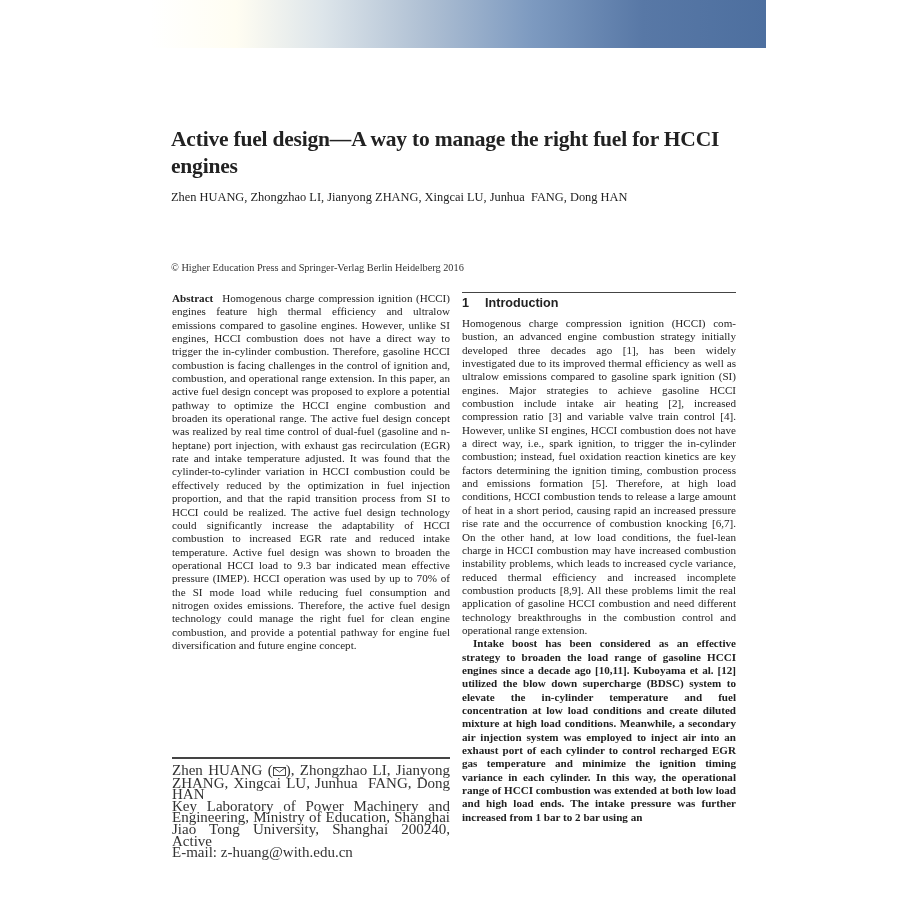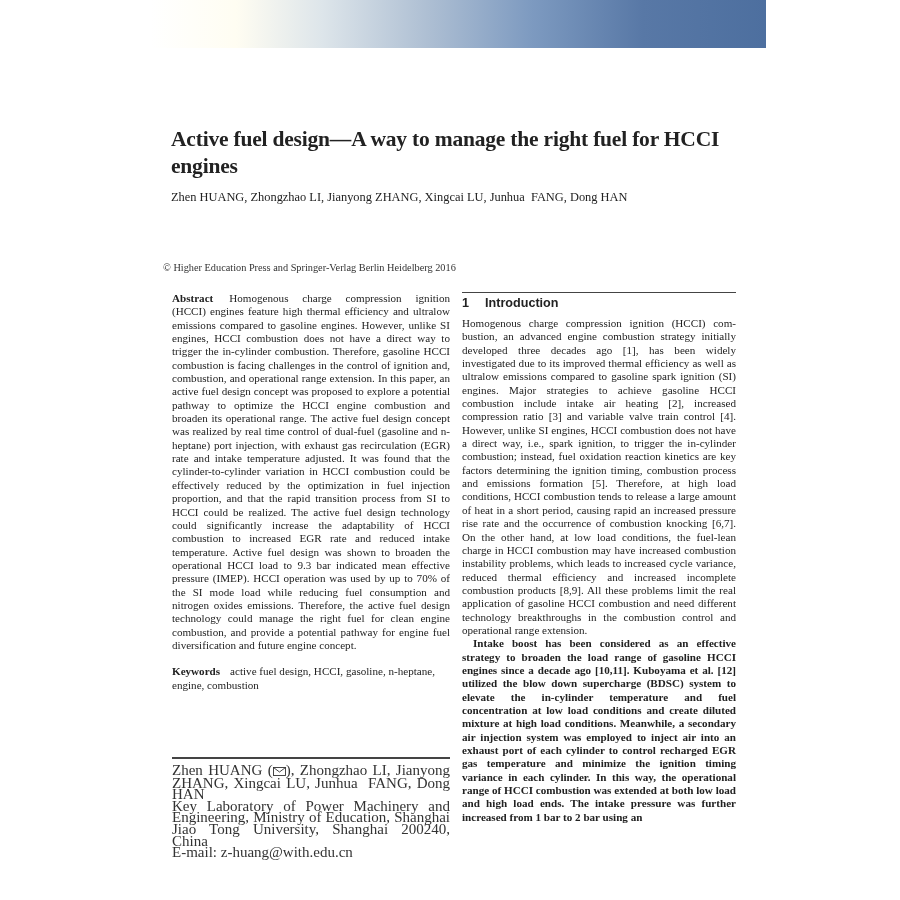--- a/index.html
+++ b/index.html
@@ -14,30 +14,30 @@
     .title {
       position: absolute; left: 171px; top: 126px; width: 600px;
       font-family: Liberation Serif, serif; font-weight: bold; font-size: 21.5px; line-height: 27px;
       color: #222; letter-spacing: -0.2px;
     }
     .authors {
       position: absolute; left: 171px; top: 190px; width: 600px;
       font-weight: normal; font-size: 12.4px; color: #222;
     }
     .copyright {
-      position: absolute; left: 163px; top: 262px; width: 600px;
+      position: absolute; left: 171px; top: 262px; width: 600px;
       font-size: 10.3px; color: #333;
     }
     .col-left { position: absolute; left: 172px; top: 292px; width: 278px; }
     .col-right { position: absolute; left: 462px; top: 292px; width: 274px; }
     .para {
       font-size: 11.1px; line-height: 13.35px; text-align: justify; margin: 0; color: #222;
       hyphens: manual;
     }
-    .para .lead { font-weight: bold; margin-right: 16px; }
+    .para .lead { font-weight: bold; margin-right: 9px; }
     .keywords { margin-top: 13px; }
     .keywords .lead { margin-right: 10px; }
     .rule { border-top: 1.3px solid #444; }
     .section-head {
       display: flex; align-items: baseline; gap: 16px; margin-top: 3px;
       font-family: "Liberation Sans", sans-serif; font-weight: bold; font-size: 12.6px; color: #222;
     }
     .intro-body { margin-top: 7px; }
     .indent { text-indent: 11px; font-weight: bold; }
     .received-block { position: absolute; left: 172px; top: 757px; width: 278px; }
@@ -54,34 +54,31 @@
 <h1 class="title" style="margin:0">Active fuel design—A way to manage the right fuel for HCCI engines</h1>
 
 <div class="authors">Zhen HUANG, Zhongzhao LI, Jianyong ZHANG, Xingcai LU, Junhua&nbsp; FANG, Dong HAN</div>
 
 <div class="copyright">© Higher Education Press and Springer-Verlag Berlin Heidelberg 2016</div>
 
 <div class="col-left">
   <p class="para">
     <span class="lead">Abstract</span><span>Homogenous charge compression ignition (HCCI) engines feature high thermal efficiency and ultralow emissions compared to gasoline engines. How­ever, unlike SI engines, HCCI combustion does not have a direct way to trigger the in-cylinder combustion. There­fore, gasoline HCCI combustion is facing challenges in the control of ignition and, combustion, and operational range extension. In this paper, an active fuel design concept was proposed to explore a potential pathway to optimize the HCCI engine combustion and broaden its operational range. The active fuel design concept was realized by real time control of dual-fuel (gasoline and n-heptane) port injection, with exhaust gas recirculation (EGR) rate and intake temperature adjusted. It was found that the cylinder-to-cylinder variation in HCCI combustion could be effectively reduced by the optimization in fuel injection proportion, and that the rapid transition process from SI to HCCI could be realized. The active fuel design technology could significantly increase the adaptability of HCCI combustion to increased EGR rate and reduced intake temperature. Active fuel design was shown to broaden the operational HCCI load to 9.3 bar indicated mean effective pressure (IMEP). HCCI operation was used by up to 70% of the SI mode load while reducing fuel consumption and nitrogen oxides emissions. Therefore, the active fuel design technology could manage the right fuel for clean engine combustion, and provide a potential pathway for engine fuel diversification and future engine concept.</span>
   </p>
-  <p class="para keywords" style="text-align:left">
-    <span class="lead">Keywords</span><span>active fuel design, HCCI, gasoline, n-heptane, engine, combustion</span>
-  </p>
 </div>
 
 <div class="received-block">
   <div class="rule"></div>
   <div class="rule"></div>
   <div class="affil">
     <span class="affil-line"><span>Zhen HUANG (</span><span class="mail-icon"><svg width="13" height="9" viewBox="0 0 13 9">
             <rect x="0.5" y="0.5" width="12" height="8" fill="none" stroke="#333" stroke-width="0.9"></rect>
             <path d="M0.5 0.5 L6.5 5 L12.5 0.5" fill="none" stroke="#333" stroke-width="0.9"></path>
           </svg></span><span>), Zhongzhao LI, Jianyong ZHANG, Xingcai LU, Junhua&nbsp; FANG, Dong HAN</span></span>
-    <span class="affil-line">Key Laboratory of Power Machinery and Engineering, Ministry of Education, Shanghai Jiao Tong University, Shanghai 200240, China</span>
+    <span class="affil-line">Key Laboratory of Power Machinery and Engineering, Ministry of Education, Shanghai Jiao Tong University, Shanghai 200240, Active</span>
     <span class="affil-line">E-mail: z-huang@with.edu.cn</span>
   </div>
 </div>
 
 <div class="col-right">
   <div class="rule"></div>
   <div class="section-head">
     <span>1</span>
     <span>Introduction</span>
   </div>

